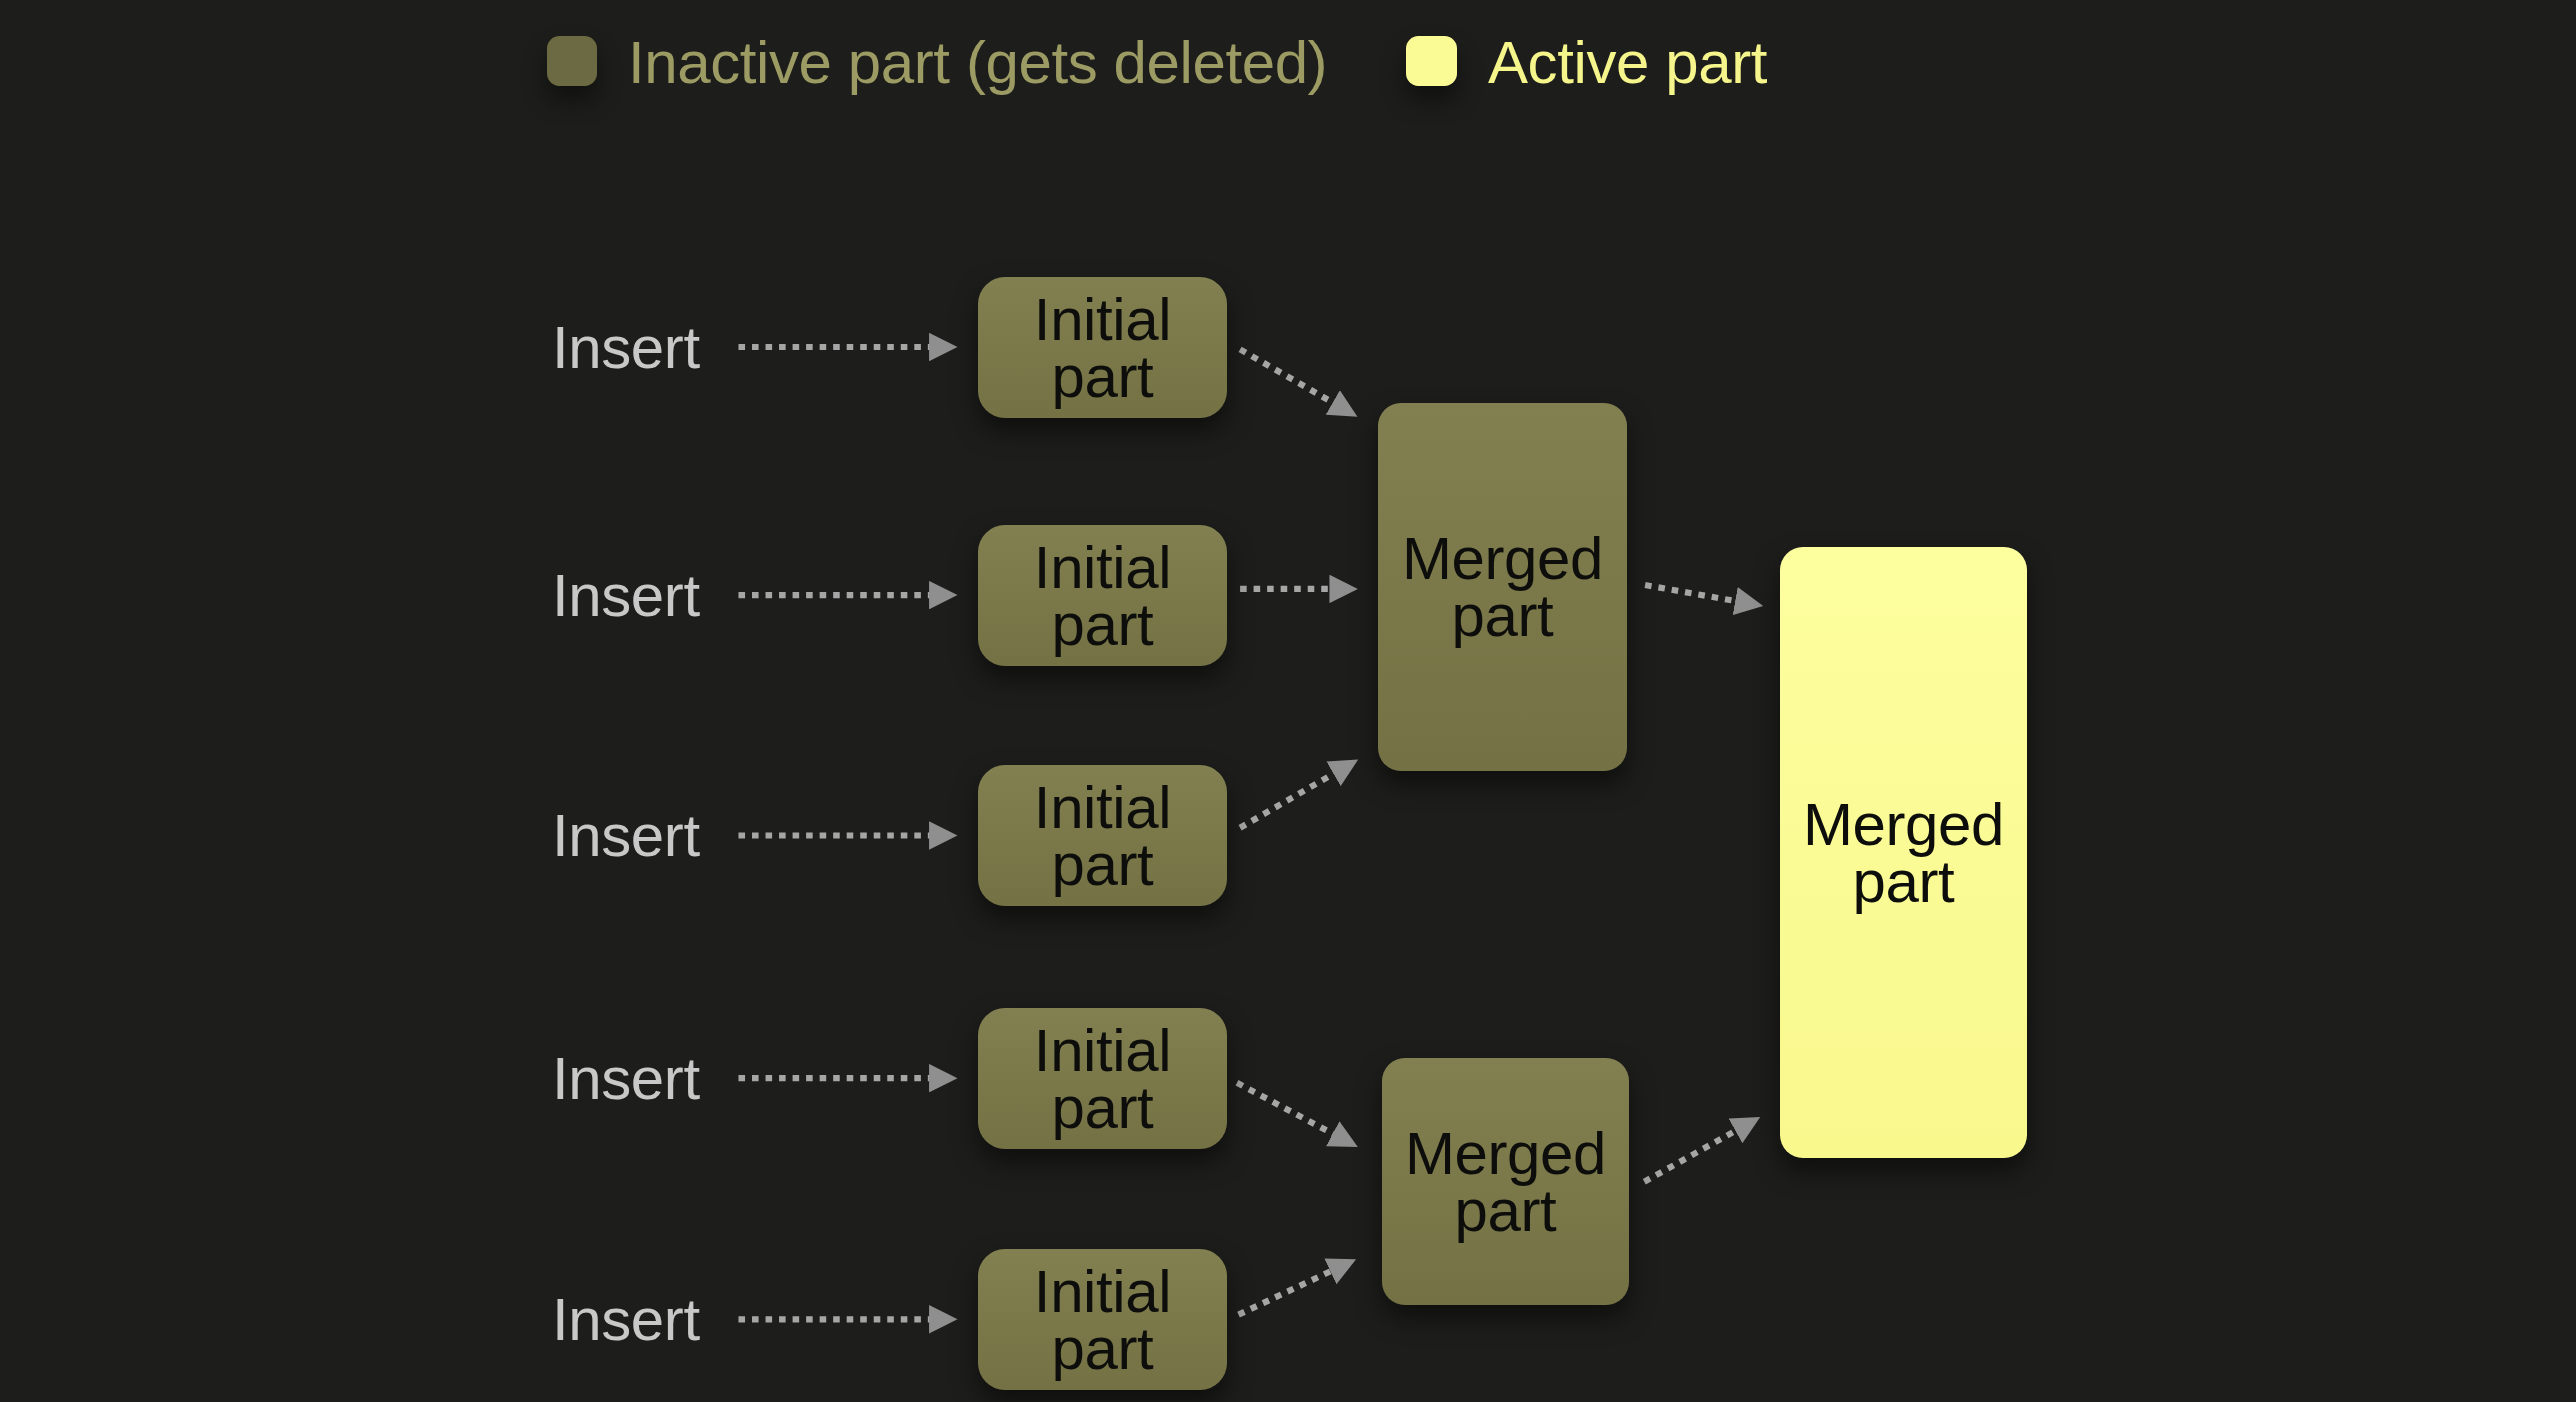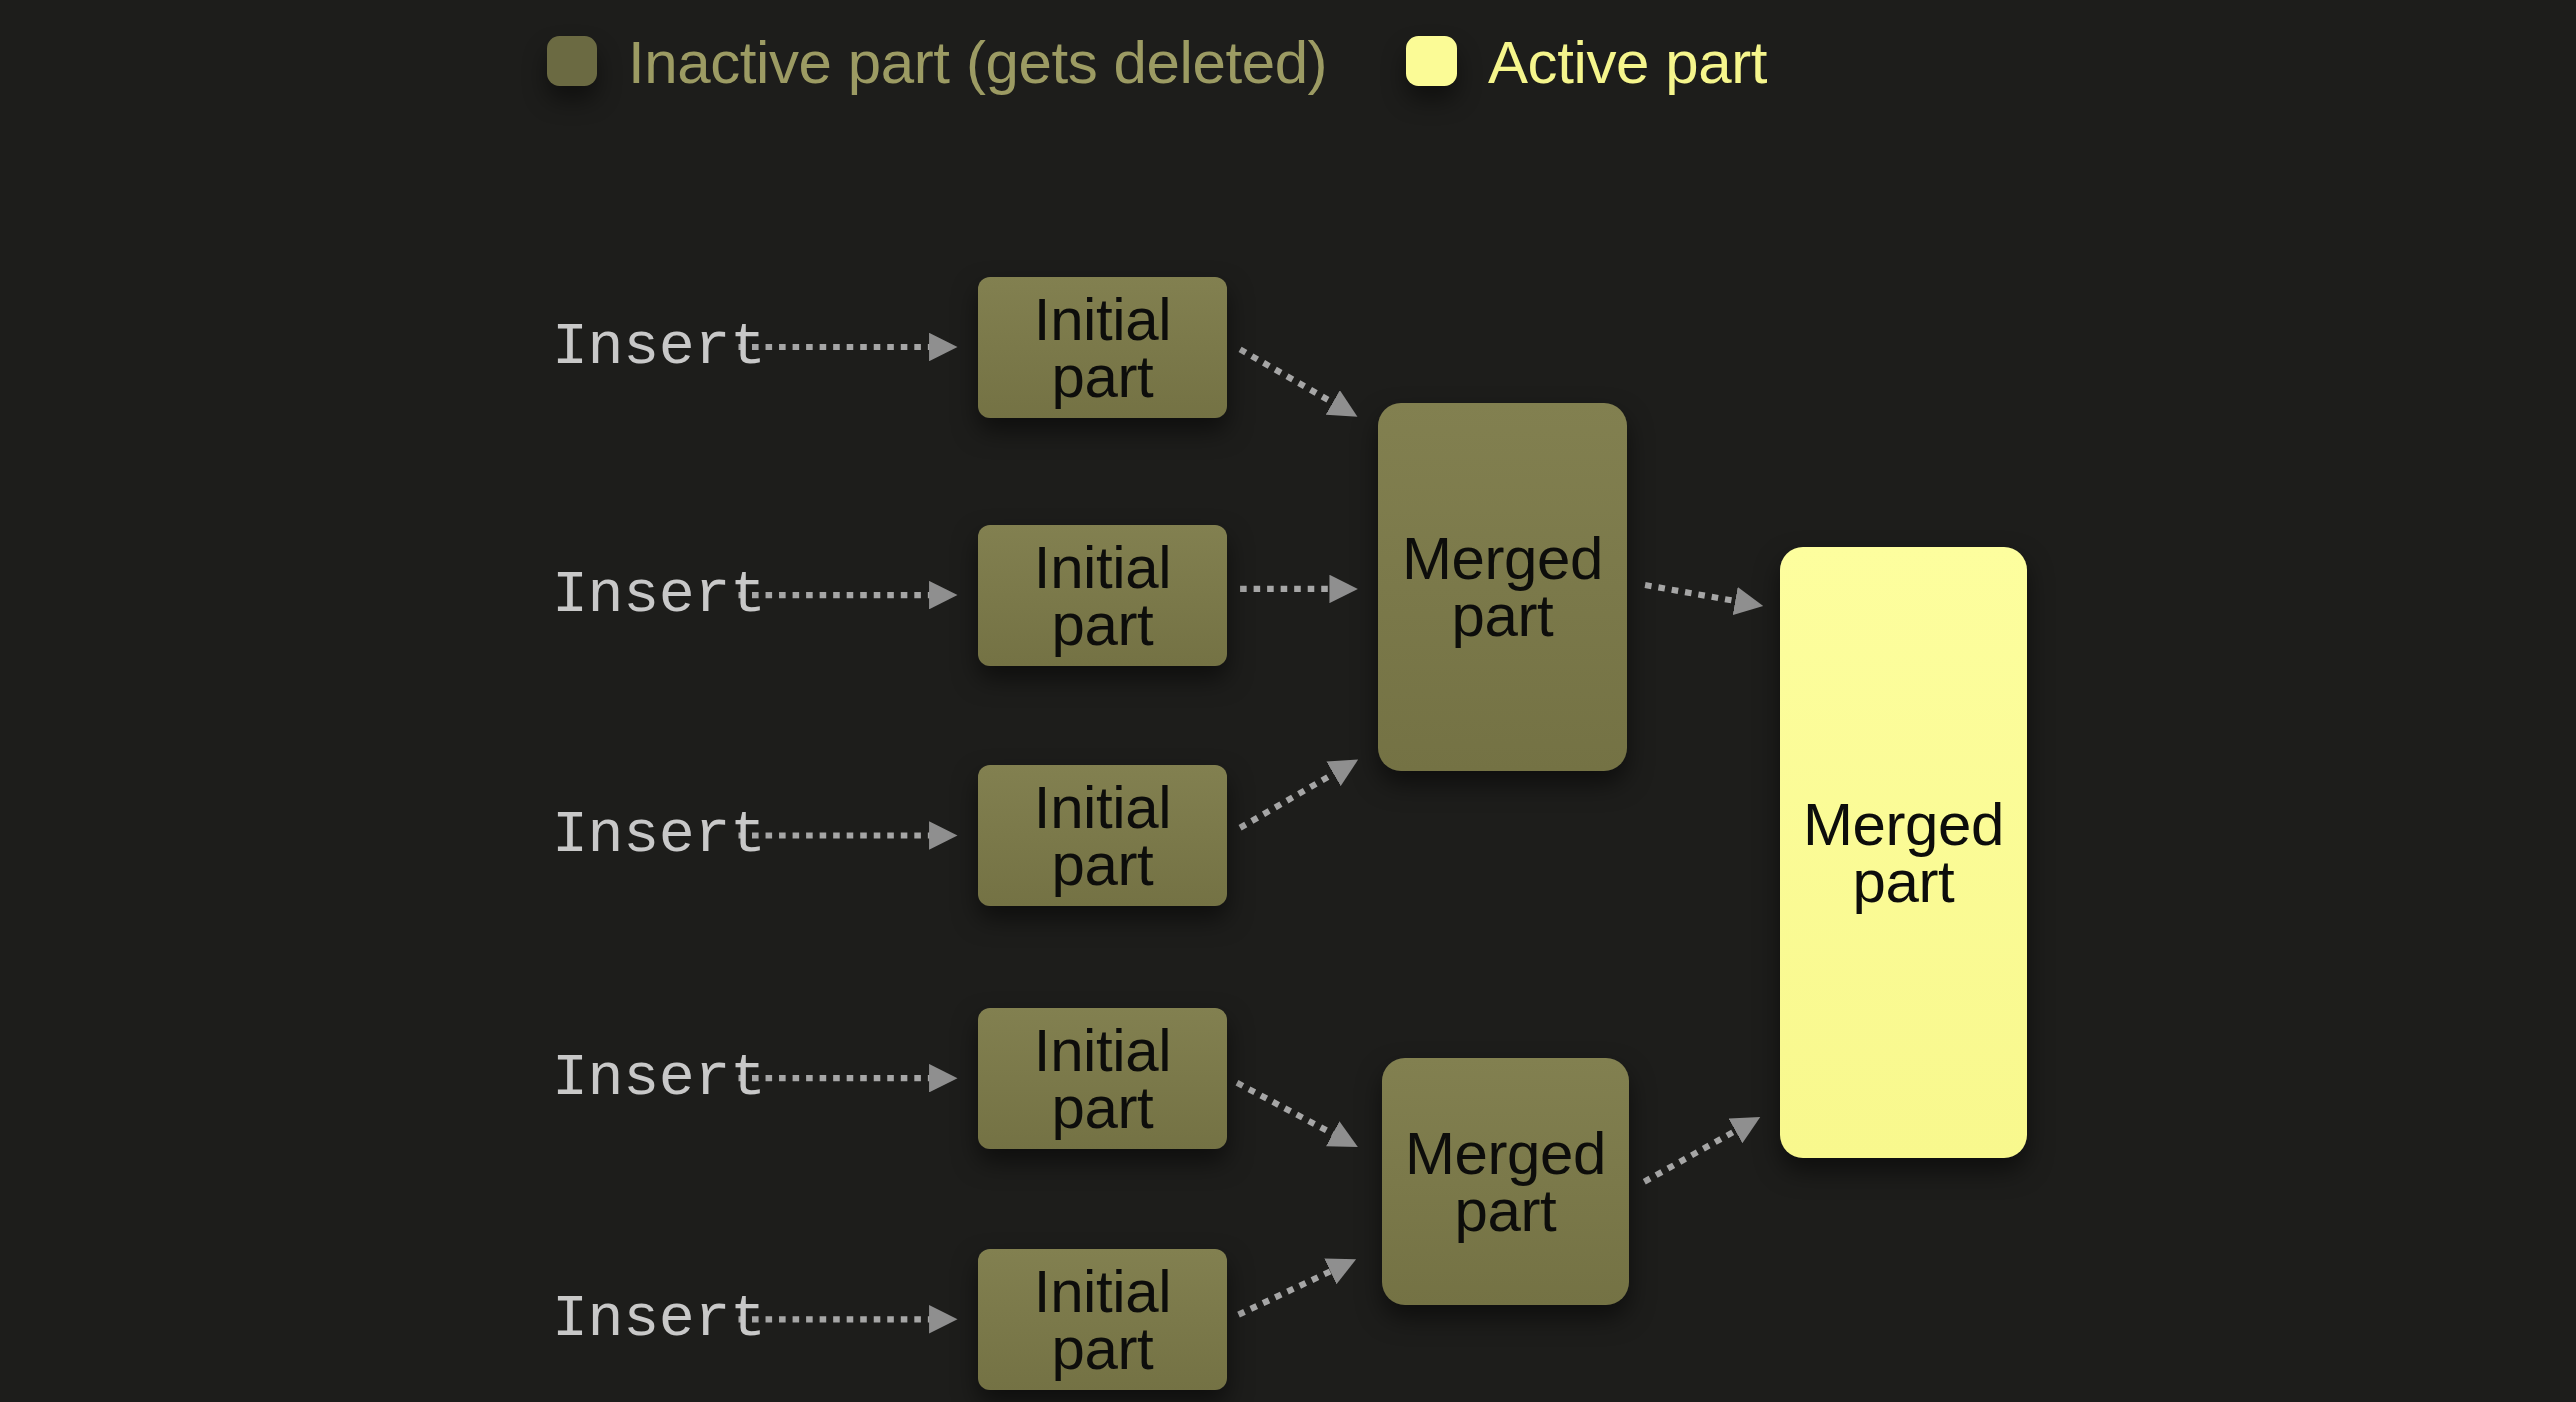--- a/index.html
+++ b/index.html
@@ -36,21 +36,21 @@
     fill:none;
   }
   .arrow-head-shape{fill:var(--arrow-head);}
   .label{
     position:absolute;
     font-size:60px;
     line-height:73px;
     white-space:nowrap;
     letter-spacing:-0.4px;
   }
-  .insert-label{color:var(--insert-text);font-family:Liberation Mono, monospace;}
+  .insert-label{color:var(--insert-text);}
   .legend-label-inactive{color:var(--legend-inactive-text);}
   .legend-label-active{color:var(--legend-active-text);}
   .swatch{
     position:absolute;
     width:50px;height:50px;
     border-radius:12.4px;
     box-shadow:0 14px 23px rgba(0,0,0,0.45);
   }
   .swatch-inactive{background:var(--legend-inactive-swatch);}
   .swatch-active{background:var(--legend-active-swatch);}
@@ -65,21 +65,21 @@
     line-height:57px;
     letter-spacing:-0.4px;
     box-shadow:0 12.4px 25px rgba(0,0,0,0.5);
   }
   .box-inactive{
     background:linear-gradient(180deg,var(--inactive-box-top) 0%,var(--inactive-box-bottom) 100%);
   }
   .box-active{
     background:linear-gradient(180deg,var(--active-box-top) 0%,var(--active-box-bottom) 100%);
   }
-  .initial-box{left:978px;width:249px;height:141px;border-radius:12px;}
+  .initial-box{left:978px;width:249px;height:141px;border-radius:27px;}
   .initial-1{top:277px;}
   .initial-2{top:525px;}
   .initial-3{top:765px;}
   .initial-4{top:1008px;}
   .initial-5{top:1249px;}
   .merged-top{left:1378px;top:403px;width:249px;height:368px;border-radius:23px;}
   .merged-bottom{left:1382px;top:1058px;width:247px;height:247px;border-radius:23px;}
   .merged-final{left:1780px;top:547px;width:247px;height:611px;border-radius:23px;}
   .insert-1{left:552px;top:311px;}
   .insert-2{left:552px;top:559px;}

